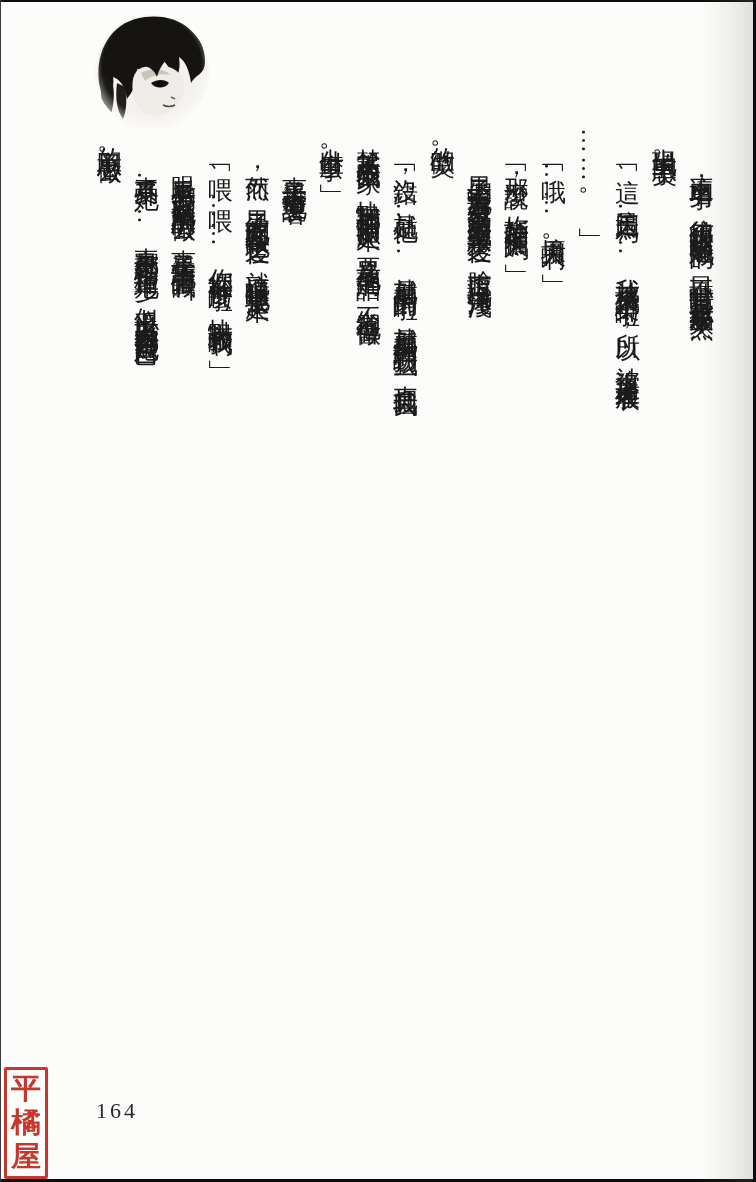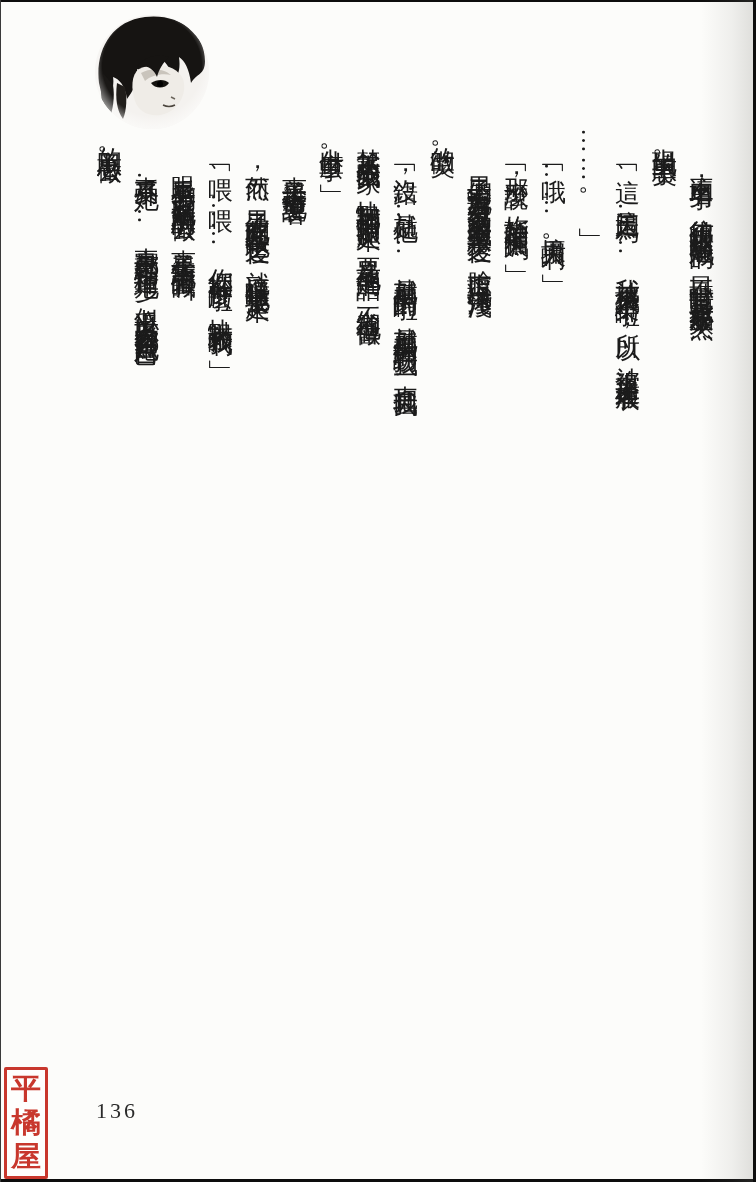--- a/index.html
+++ b/index.html
@@ -125,21 +125,21 @@
       <div class="col">禁起來不放我回家！快點把那個男的抓起來，要是放他走的話，不知道他會做</div>
       <div class="col">出什麼事。」</div>
       <div class="col indent">惠美子拼著命地說著。</div>
       <div class="col indent">然而，男子彼此間互使眼色之後，就這樣噗嗤地笑了起來。</div>
       <div class="col indent">「喂、喂……你們在幹什麼啦！快點來救我啊！」</div>
       <div class="col indent">眼看男子們並沒有照她所想的去做，惠美子焦急地大聲喊叫。</div>
       <div class="col indent">真受不了她……事實都已經到了這種地步，似乎還以為大家都會照她自己</div>
       <div class="col">的意思去做。</div>
     </div>
 
-  <div class="page-number">136</div>
+  <div class="page-number">164</div>
 
   <div class="seal">
     <span>平</span>
     <span>橘</span>
     <span>屋</span>
   </div>
 
 </div>
 
 </body></html>

